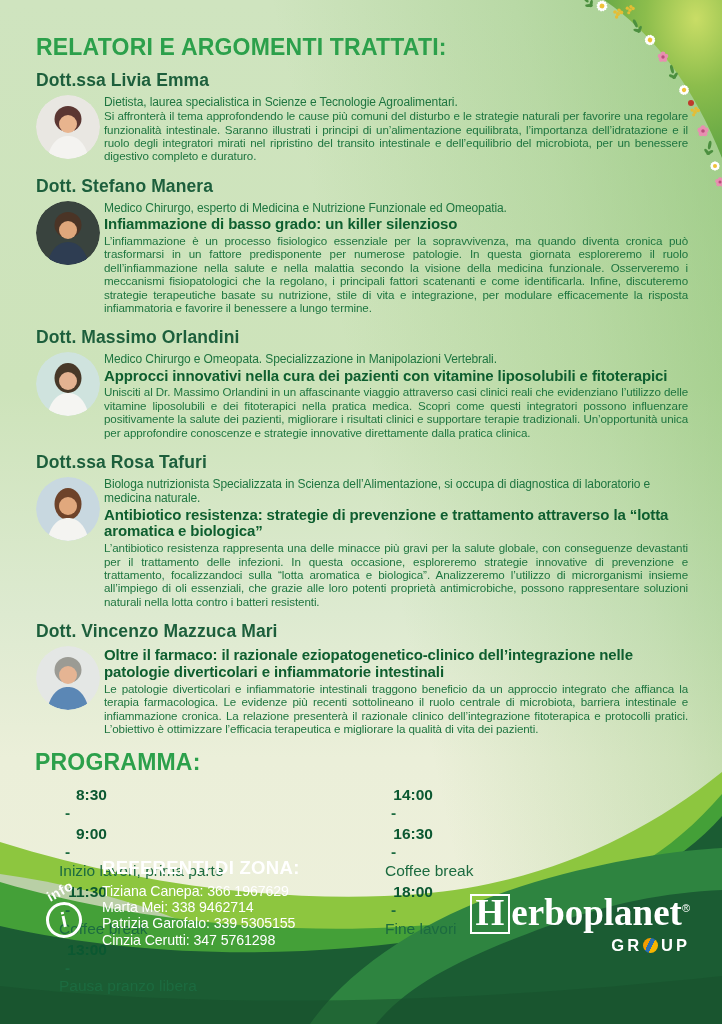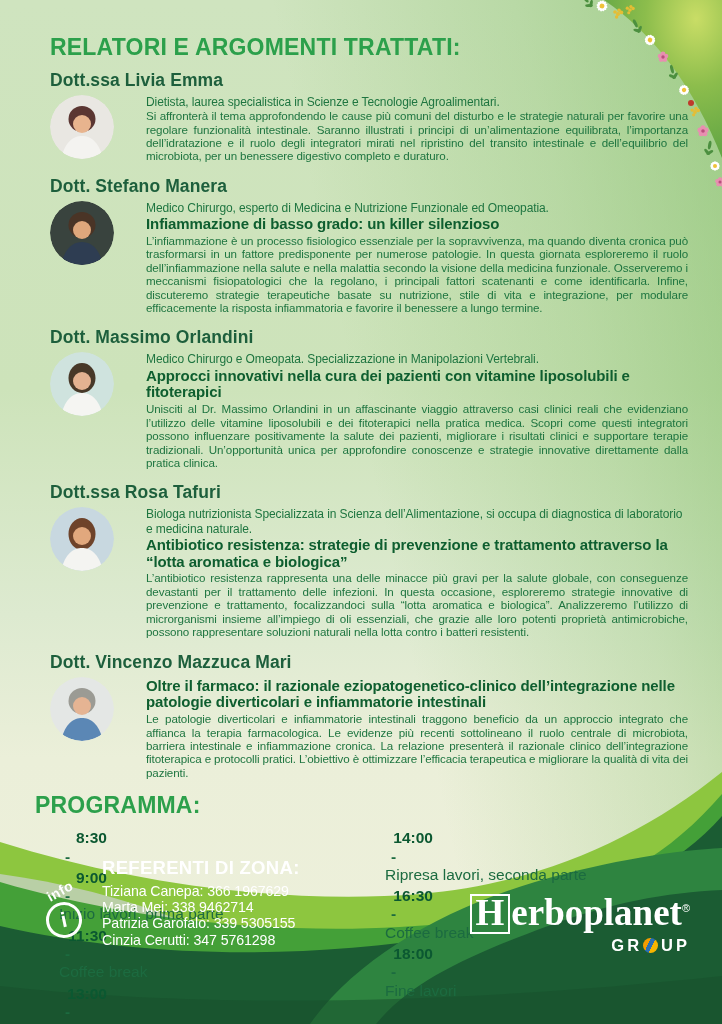--- a/index.html
+++ b/index.html
@@ -2,25 +2,25 @@
 <html><head>
 <meta charset="utf-8">
 <style>
   html,body{margin:0;padding:0;}
   body{font-family:"Liberation Sans",sans-serif;}
   .page{position:relative;width:722px;height:1024px;overflow:hidden;
     background:linear-gradient(180deg,#cfe4bf 0%,#cde3ba 38%,#ddead0 60%,#ebefd9 74%,#eef0db 100%);}
   .page::before{content:"";position:absolute;inset:0;
     background:linear-gradient(258deg,rgba(118,184,90,.55) 0%,rgba(118,184,90,.25) 22%,rgba(118,184,90,0) 48%);
     pointer-events:none;}
-  .content{position:relative;z-index:3;padding:34px 34px 0 50px;}
+  .content{position:relative;z-index:3;padding:34px 34px 0 36px;}
   h1.section-title{margin:0 0 9px 0;font-size:23px;font-weight:800;letter-spacing:.2px;color:#2ca04b;}
   .speaker{margin-bottom:13px;}
   .speaker-name{margin:0 0 4px 0;font-size:17.5px;font-weight:700;color:#1d5f3c;letter-spacing:.1px;}
-  .speaker-row{display:flex;align-items:flex-start;gap:32px;}
+  .speaker-row{display:flex;align-items:flex-start;gap:4px;}
   .avatar{flex:0 0 64px;width:64px;height:64px;border-radius:50%;overflow:hidden;}
   .speaker-body{flex:1;min-width:0;}
   .cred{margin:0;font-size:12px;line-height:1.18;color:#1e7540;letter-spacing:-.1px;}
   .talk{margin:1px 0;font-size:15px;line-height:1.12;font-weight:800;color:#0e5e2f;letter-spacing:-.1px;}
   .desc{margin:0;font-size:11.6px;line-height:1.16;color:#1e7540;text-align:justify;letter-spacing:-.1px;}
   
   .program{position:relative;z-index:4;margin:8px 4px 0 35px;}
   .program-lists{display:flex;gap:26px;margin:10px 0 0 24px;}
   .prog-col{display:flex;flex-direction:column;gap:3px;}
   .prog-col.left{width:300px;}
@@ -252,21 +252,20 @@
         <div class="prog-item">
           <span class="prog-time">13:00</span>
           <span class="prog-dash">-</span>
           <span class="prog-label">Pausa pranzo libera</span>
         </div>
       </div>
       <div class="prog-col">
         <div class="prog-item">
           <span class="prog-time">14:00</span>
           <span class="prog-dash">-</span>
-          <span class="prog-label">Ripresa lavori, seconda parte</span>
         </div>
         <div class="prog-item">
           <span class="prog-time">16:30</span>
           <span class="prog-dash">-</span>
           <span class="prog-label">Coffee break</span>
         </div>
         <div class="prog-item">
           <span class="prog-time">18:00</span>
           <span class="prog-dash">-</span>
           <span class="prog-label">Fine lavori</span>

